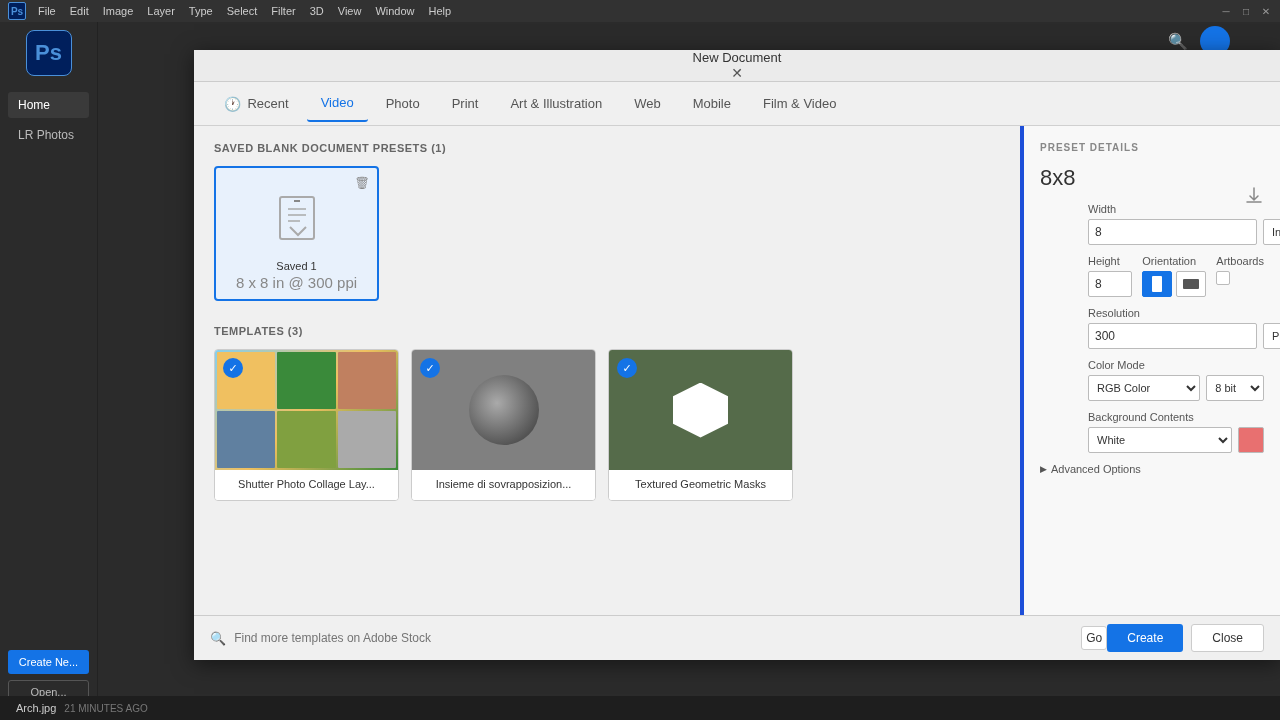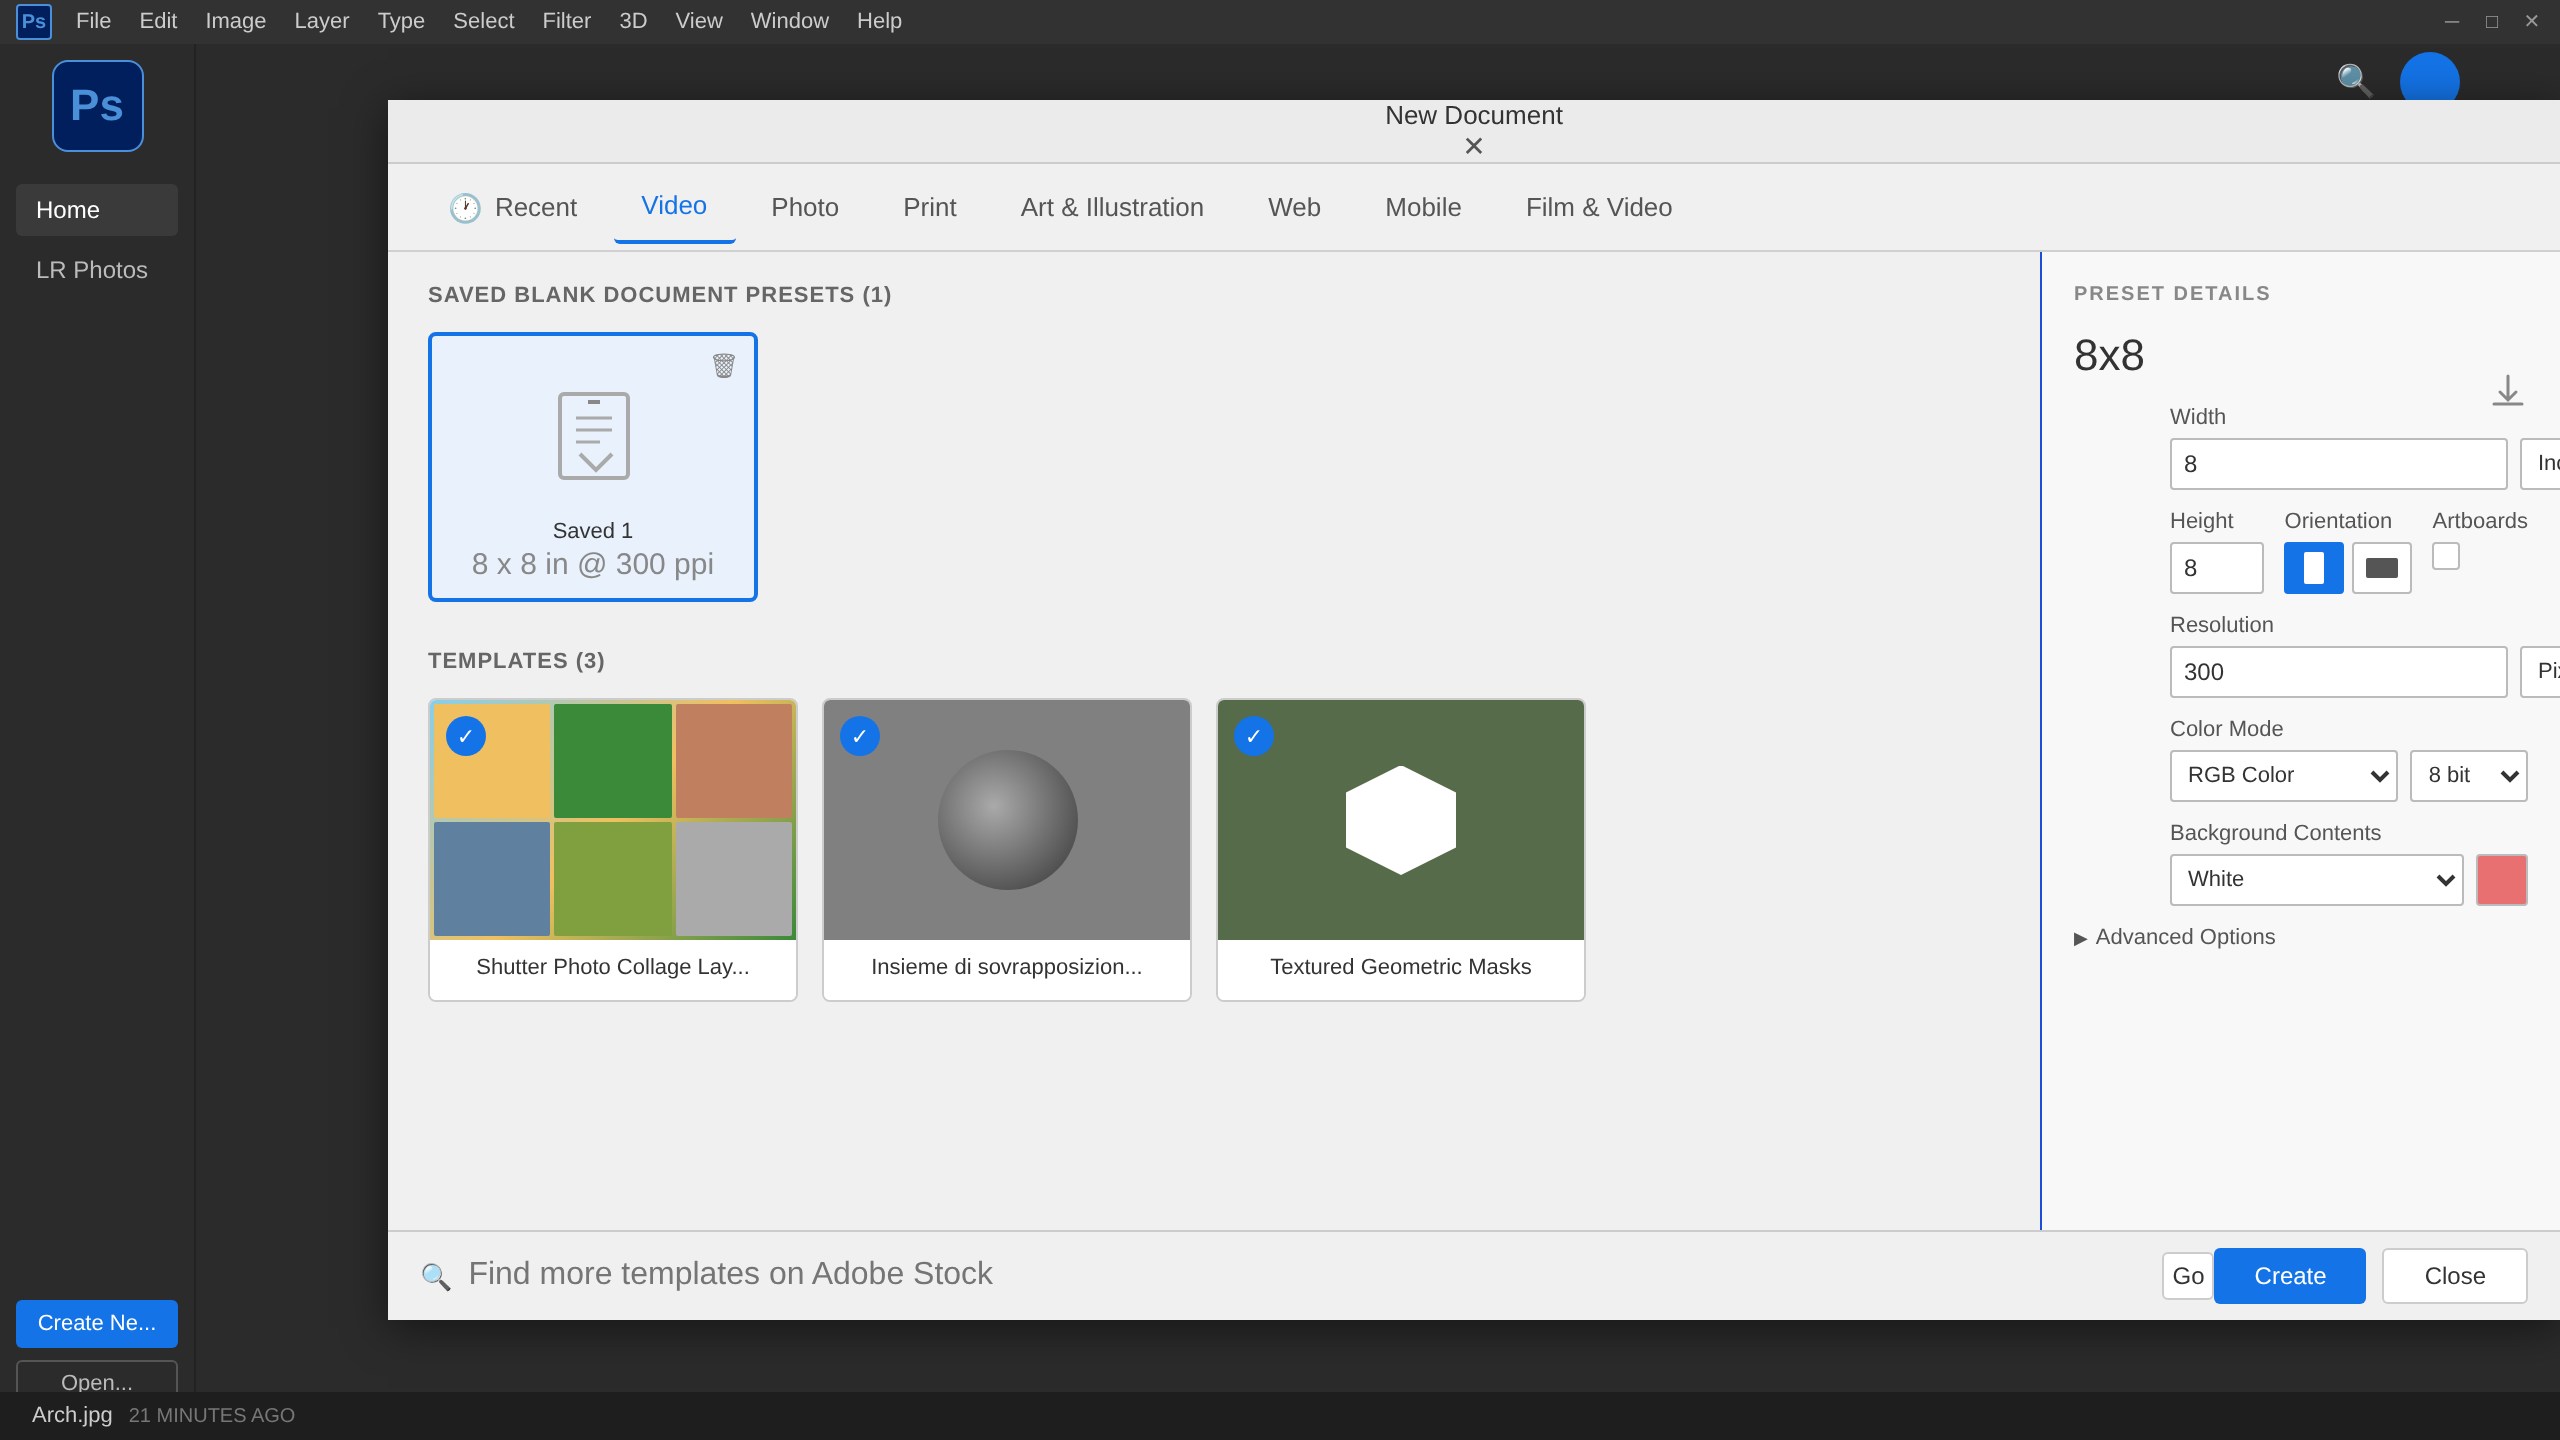--- a/index.html
+++ b/index.html
@@ -440,21 +440,21 @@
       width: 55px;
       height: 55px;
       background: #fff;
       clip-path: polygon(50% 0%, 100% 25%, 100% 75%, 50% 100%, 0% 75%, 0% 25%);
     }
 
     
     .right-panel {
       width: 260px;
       background: #f8f8f8;
-      border-left: 1px solid #1d4ed8;
+      border-left: 4px solid #1d4ed8;
       padding: 16px;
       overflow-y: auto;
       flex-shrink: 0;
     }
     .panel-section-title {
       font-size: 10px;
       color: #888;
       font-weight: 600;
       letter-spacing: 1px;
       text-transform: uppercase;
@@ -582,21 +582,21 @@
       gap: 8px;
       flex: 1;
     }
     .stock-search-icon {
       color: #777;
       font-size: 13px;
     }
     .stock-input {
       border: none;
       background: transparent;
-      font-size: 16px;
+      font-size: 12px;
       color: #444;
       outline: none;
       flex: 1;
     }
     .go-btn {
       background: #fff;
       border: 1px solid #ccc;
       border-radius: 3px;
       padding: 4px 4px;
       font-size: 12px;

